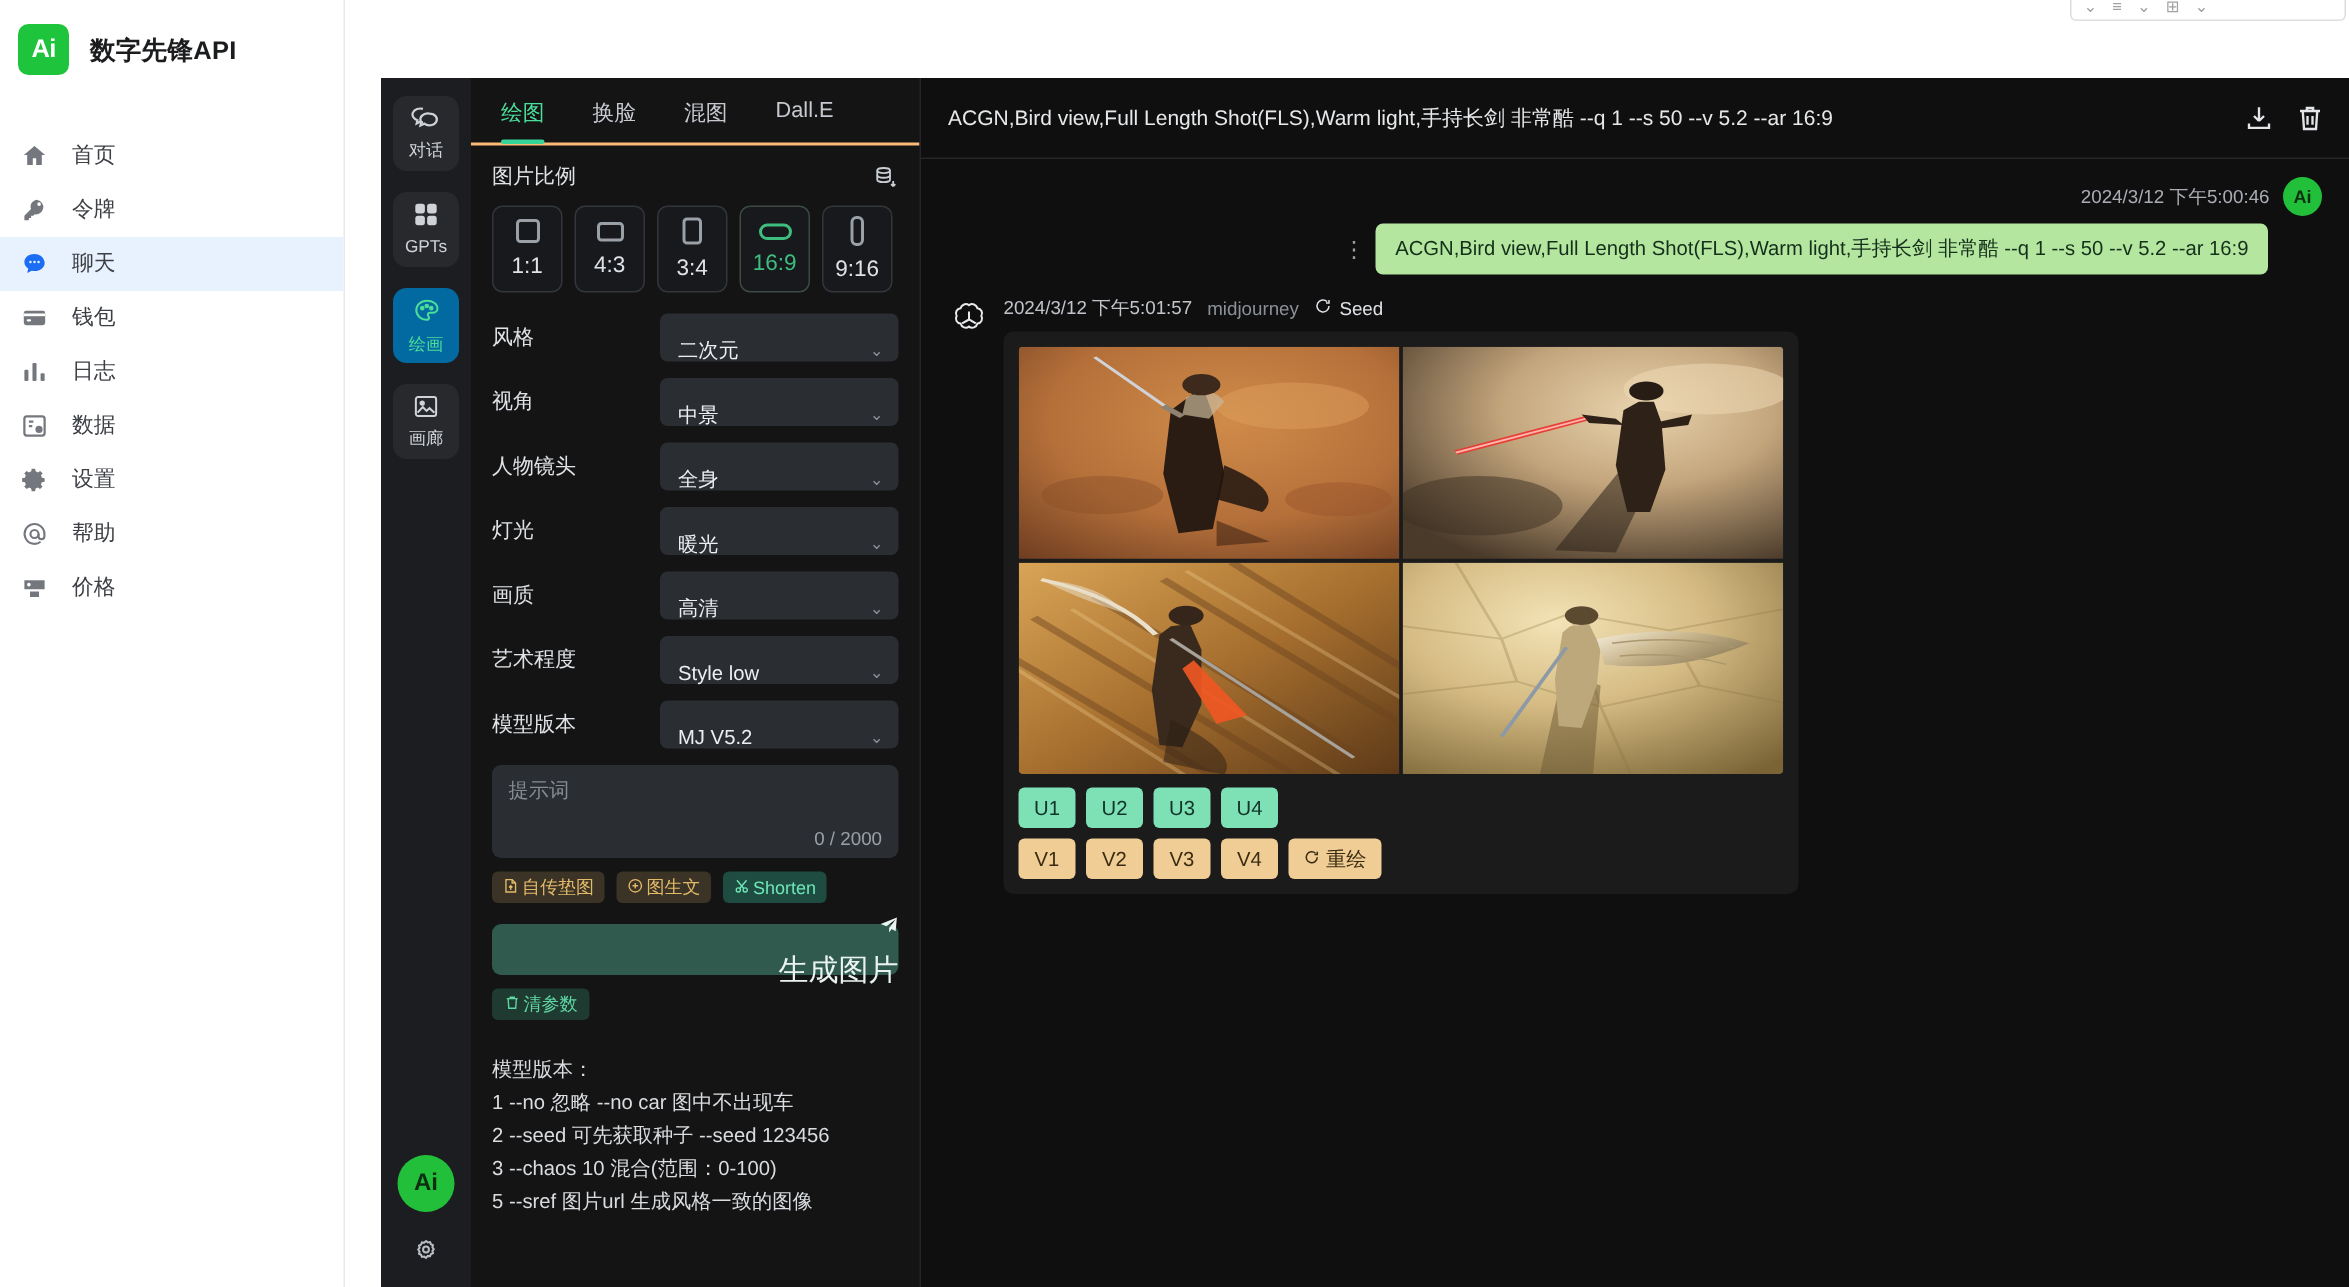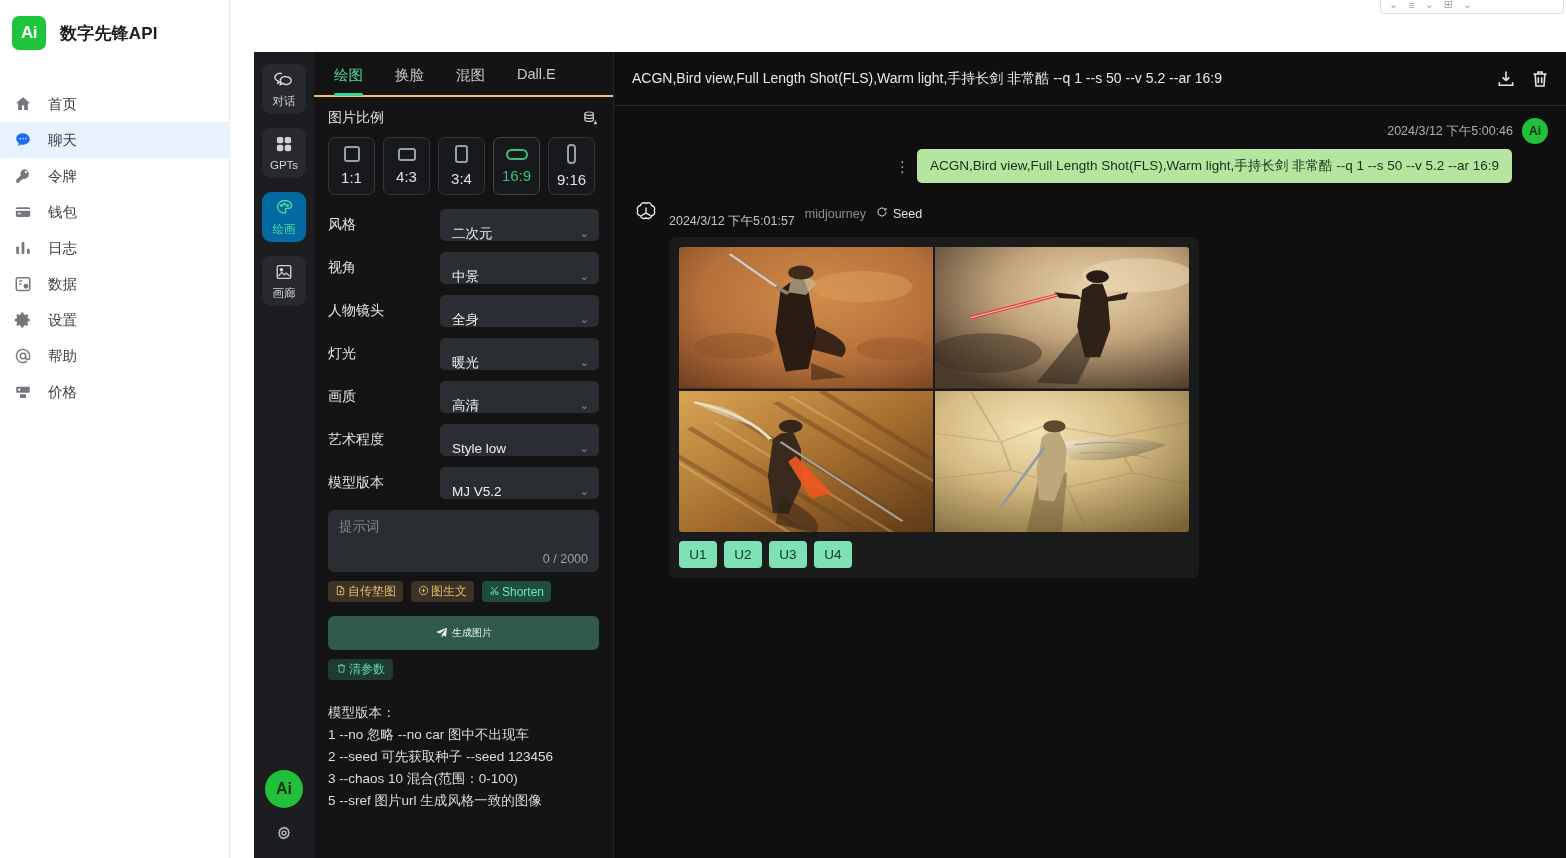--- a/index.html
+++ b/index.html
@@ -133,22 +133,22 @@
   .chips { display: flex; gap: 8px; margin-top: 9px; }
   .chip {
     height: 21px; border-radius: 4px; font-size: 12px;
     display: flex; align-items: center; gap: 2px; padding: 0 7px; cursor: pointer;
   }
   .chip.tan { background: #3a3326; color: #e3b96a; }
   .chip.green { background: #1f4c41; color: #6ee7b7; }
 
   .gen-btn {
     margin-top: 14px; height: 34px; border-radius: 6px; background: #2f5a4d;
-    color: #e9f3ef; font-size: 10px;
-    display: flex; align-items: center; justify-content: center; gap: 4px; cursor: pointer;
+    color: #e9f3ef; font-size: 20px;
+    display: flex; align-items: flex-end; justify-content: center; gap: 4px; cursor: pointer; flex-direction: column;
   }
   .clear-chip {
     margin-top: 9px; width: fit-content; height: 21px; border-radius: 4px;
     background: #1f3a31; color: #5fd6a4; font-size: 12px;
     display: flex; align-items: center; gap: 2px; padding: 0 8px; cursor: pointer;
   }
   .hints { margin-top: 22px; color: #d9dce0; font-size: 13.5px; line-height: 22px; }
 
   
   .chat { flex: 1; display: flex; flex-direction: column; background: #0f0f10; min-width: 0; }
@@ -173,21 +173,21 @@
   .dots { color: #9aa0a8; font-size: 15px; letter-spacing: 0; line-height: 1; cursor: pointer; }
   .bubble-green {
     background: #b5e6a0; color: #14301a; border-radius: 5px;
     padding: 8px 13px; font-size: 13.5px; max-width: 640px;
   }
 
   .msg-bot { margin-top: 14px; display: flex; gap: 9px; }
   .bot-avatar { width: 28px; height: 28px; color: #e8eaec; flex: 0 0 28px; display: flex; align-items: center; justify-content: center; margin-top: 2px; }
   .bot-col { display: flex; flex-direction: column; min-width: 0; }
   .mb-top { display: flex; align-items: center; gap: 10px; margin-bottom: 7px; }
-  .mb-time { color: #c0c4c9; font-size: 12.5px; margin-top: 16px; }
+  .mb-time { color: #c0c4c9; font-size: 12.5px; }
   .mb-model { color: #8b9097; font-size: 12.5px; }
   .mb-seed { color: #dfe2e6; font-size: 12.5px; display: flex; align-items: center; gap: 5px; cursor: pointer; }
 
   .card { background: #1b1b1c; border-radius: 7px; padding: 10px; width: fit-content; }
   .grid2 {
     width: 510px; height: 285px; display: grid;
     grid-template-columns: 1fr 1fr; grid-template-rows: 1fr 1fr; gap: 2px;
     border-radius: 3px; overflow: hidden;
   }
   .cell { position: relative; overflow: hidden; }
@@ -218,39 +218,39 @@
 
       <div class="nav-item">
         <span class="ic">
             <svg width="18" height="18" viewBox="0 0 24 24" fill="currentColor">
               <path d="M12 3 2.5 11h3v9h5v-6h3v6h5v-9h3z"></path>
             </svg>
           </span>
         <span class="lbl">首页</span>
       </div>
 
+      <div class="nav-item">
+        <span class="ic">
+            <svg width="18" height="18" viewBox="0 0 24 24" fill="currentColor">
+              <path d="M14.5 3a6 6 0 0 0-5.6 8.2L3 17.1V21h4v-2h2v-2h2l1.2-1.2A6 6 0 1 0 14.5 3zm1.6 5.4a1.6 1.6 0 1 1 0-3.2 1.6 1.6 0 0 1 0 3.2z"></path>
+            </svg>
+          </span>
+        <span class="lbl">令牌</span>
+      </div>
+
       <div class="nav-item active">
         <span class="ic">
             <svg width="18" height="18" viewBox="0 0 24 24" fill="currentColor">
               <path d="M12 3C6.9 3 3 6.3 3 10.3c0 2.3 1.3 4.4 3.4 5.7L5.6 20l3.9-2c.8.2 1.7.3 2.5.3 5.1 0 9-3.3 9-7.3S17.1 3 12 3z"></path>
               <circle cx="8.4" cy="10.3" r="1.1" fill="#e8f1fe"></circle>
               <circle cx="12" cy="10.3" r="1.1" fill="#e8f1fe"></circle>
               <circle cx="15.6" cy="10.3" r="1.1" fill="#e8f1fe"></circle>
             </svg>
           </span>
         <span class="lbl">聊天</span>
-      </div>
-
-      <div class="nav-item">
-        <span class="ic">
-            <svg width="18" height="18" viewBox="0 0 24 24" fill="currentColor">
-              <path d="M14.5 3a6 6 0 0 0-5.6 8.2L3 17.1V21h4v-2h2v-2h2l1.2-1.2A6 6 0 1 0 14.5 3zm1.6 5.4a1.6 1.6 0 1 1 0-3.2 1.6 1.6 0 0 1 0 3.2z"></path>
-            </svg>
-          </span>
-        <span class="lbl">令牌</span>
       </div>
 
       <div class="nav-item">
         <span class="ic">
             <svg width="18" height="18" viewBox="0 0 24 24" fill="currentColor">
               <rect x="2.5" y="5.5" width="19" height="13" rx="2.2"></rect>
               <rect x="2.5" y="8" width="19" height="2.4" fill="#fff"></rect>
               <rect x="5" y="13" width="4" height="2" rx="1" fill="#fff"></rect>
             </svg>
           </span>
@@ -700,20 +700,33 @@
 
                 </div>
 
                 <div class="btn-rows">
                   <div class="btn-row">
                     <div class="gbtn u">U1</div>
                     <div class="gbtn u">U2</div>
                     <div class="gbtn u">U3</div>
                     <div class="gbtn u">U4</div>
                   </div>
+                  <div class="btn-row">
+                    <div class="gbtn v">V1</div>
+                    <div class="gbtn v">V2</div>
+                    <div class="gbtn v">V3</div>
+                    <div class="gbtn v">V4</div>
+                    <div class="gbtn re">
+                      <span><svg width="11" height="11" viewBox="0 0 24 24" fill="none" stroke="currentColor" stroke-width="2.2">
+                            <path d="M20 12a8 8 0 1 1-2.6-5.9"></path>
+                            <path d="M20 4v4h-4"></path>
+                          </svg></span>
+                      <span>重绘</span>
+                    </div>
+                  </div>
                 </div>
 
               </div>
             </div>
           </div>
 
         </div>
       </div>
 
     </div>

